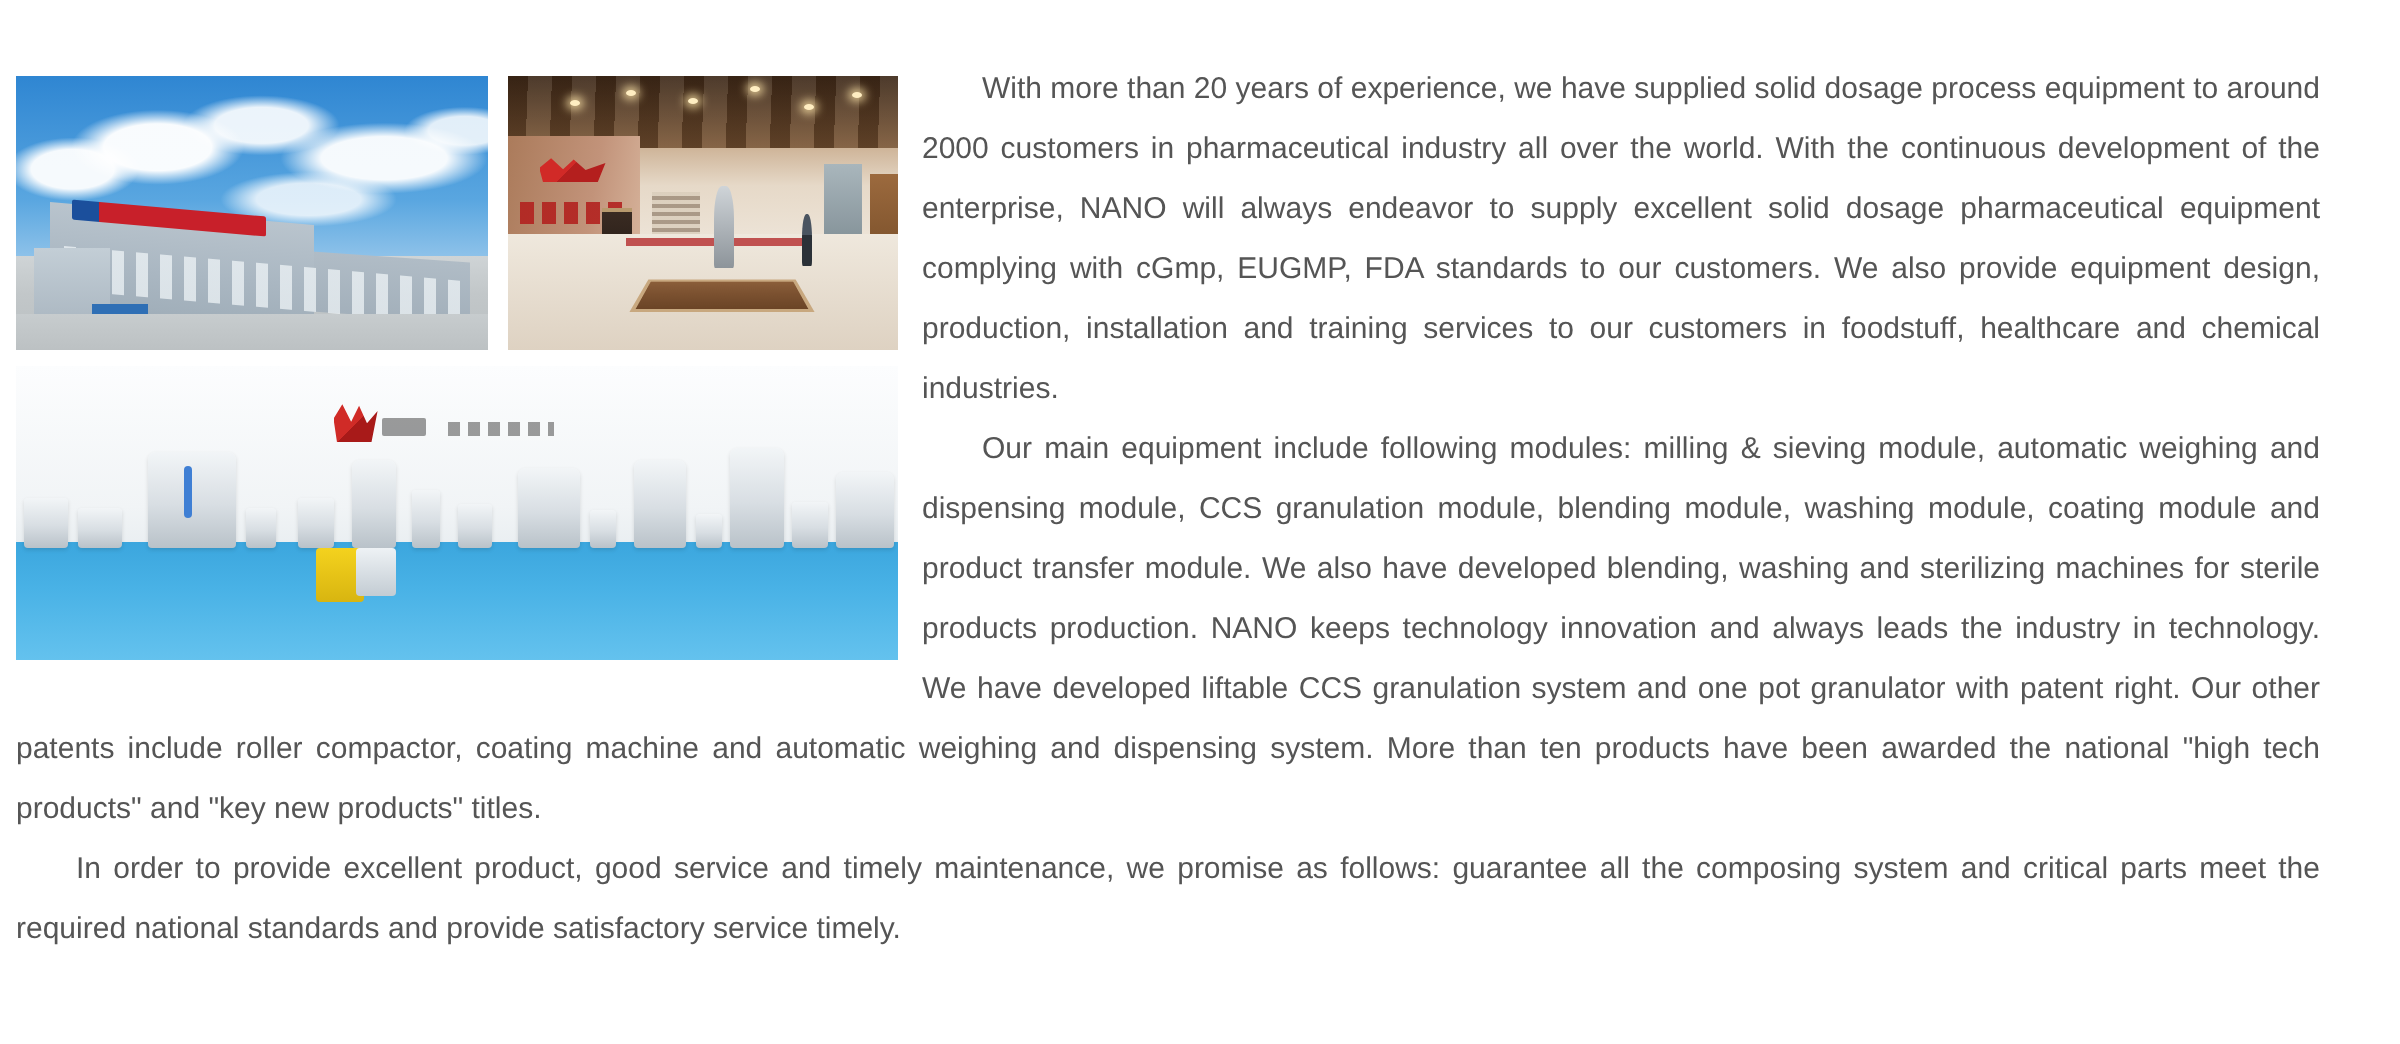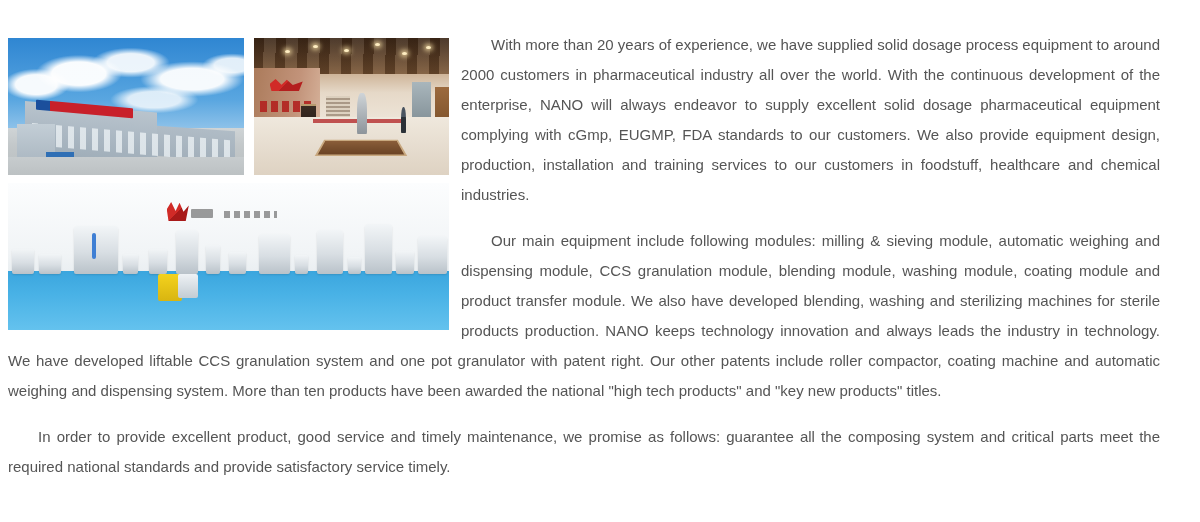--- a/index.html
+++ b/index.html
@@ -279,21 +279,21 @@
   }
 
   
   .copy {
     color: #555555;
     font-size: 15px;
     line-height: 30px;
     text-align: justify;
     margin: 0;
   }
-  .copy + .copy { margin-top: 16px; }
+  .copy + .copy { margin-top: 0; }
   .indent { display: inline-block; width: 30px; }
   .last-para { margin-top: 2px; }
 </style>
 </head>
 <body>
 
 <div class="page">
 
   <div class="gallery">
 

